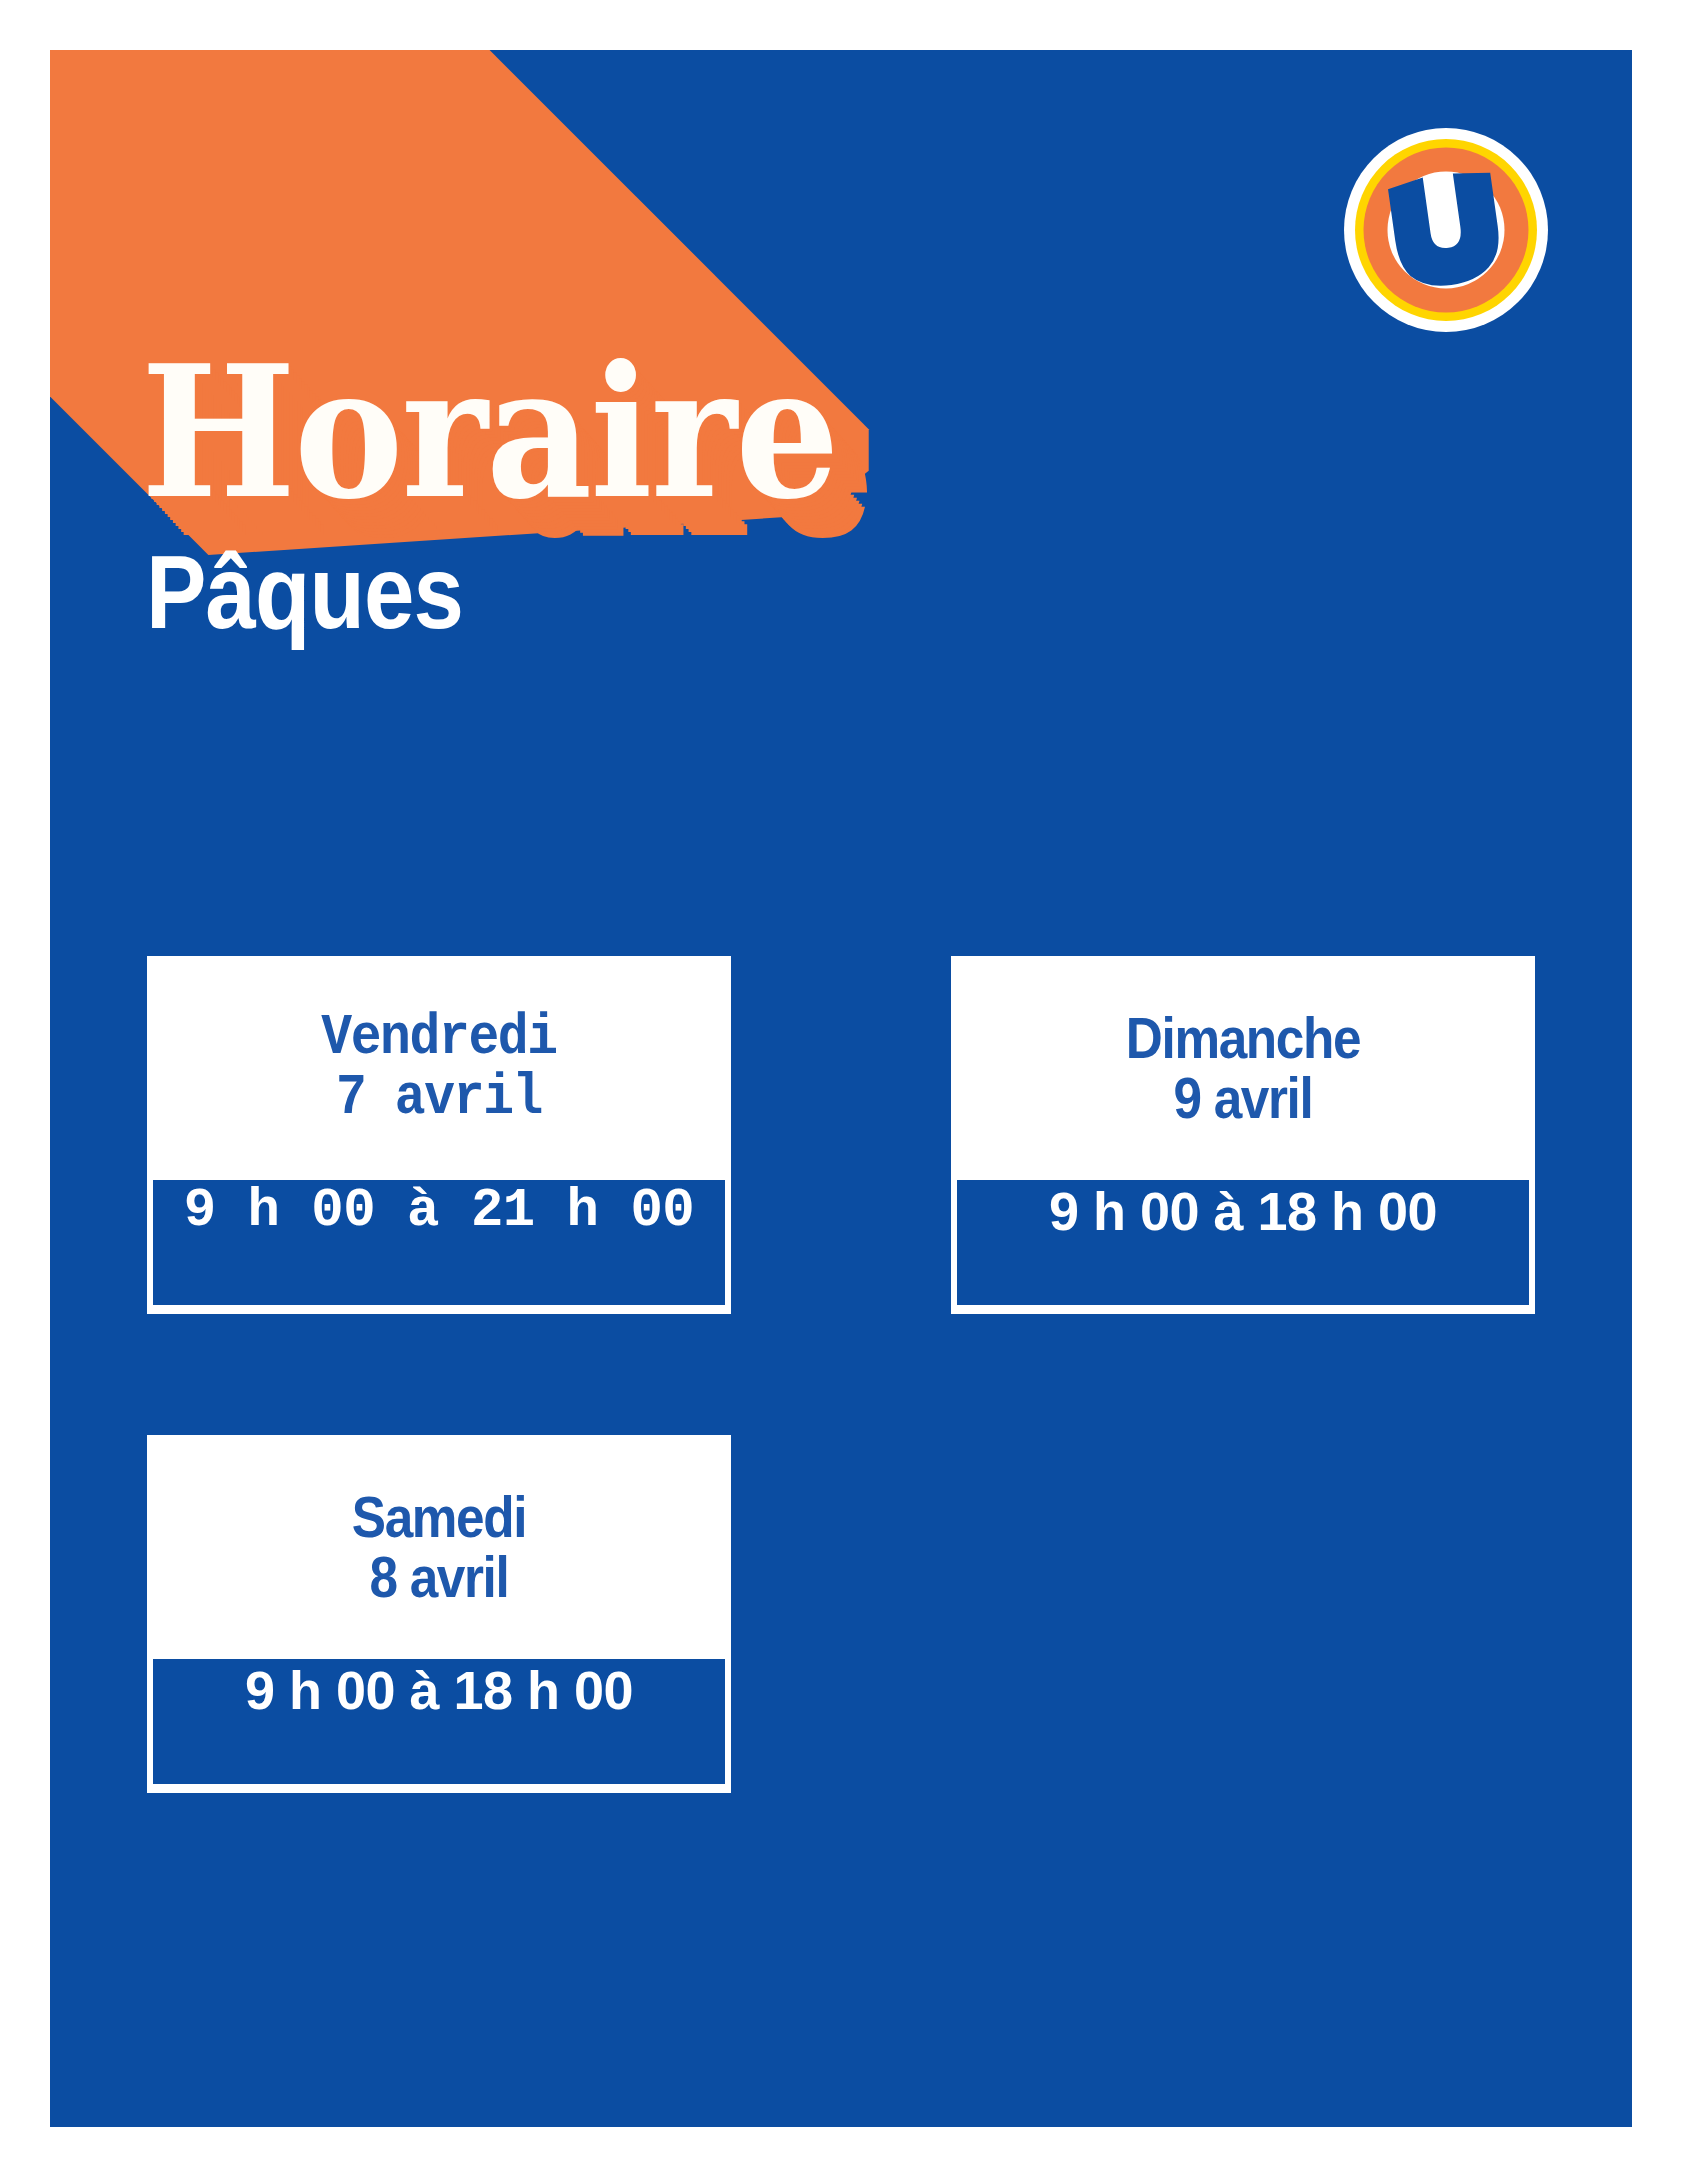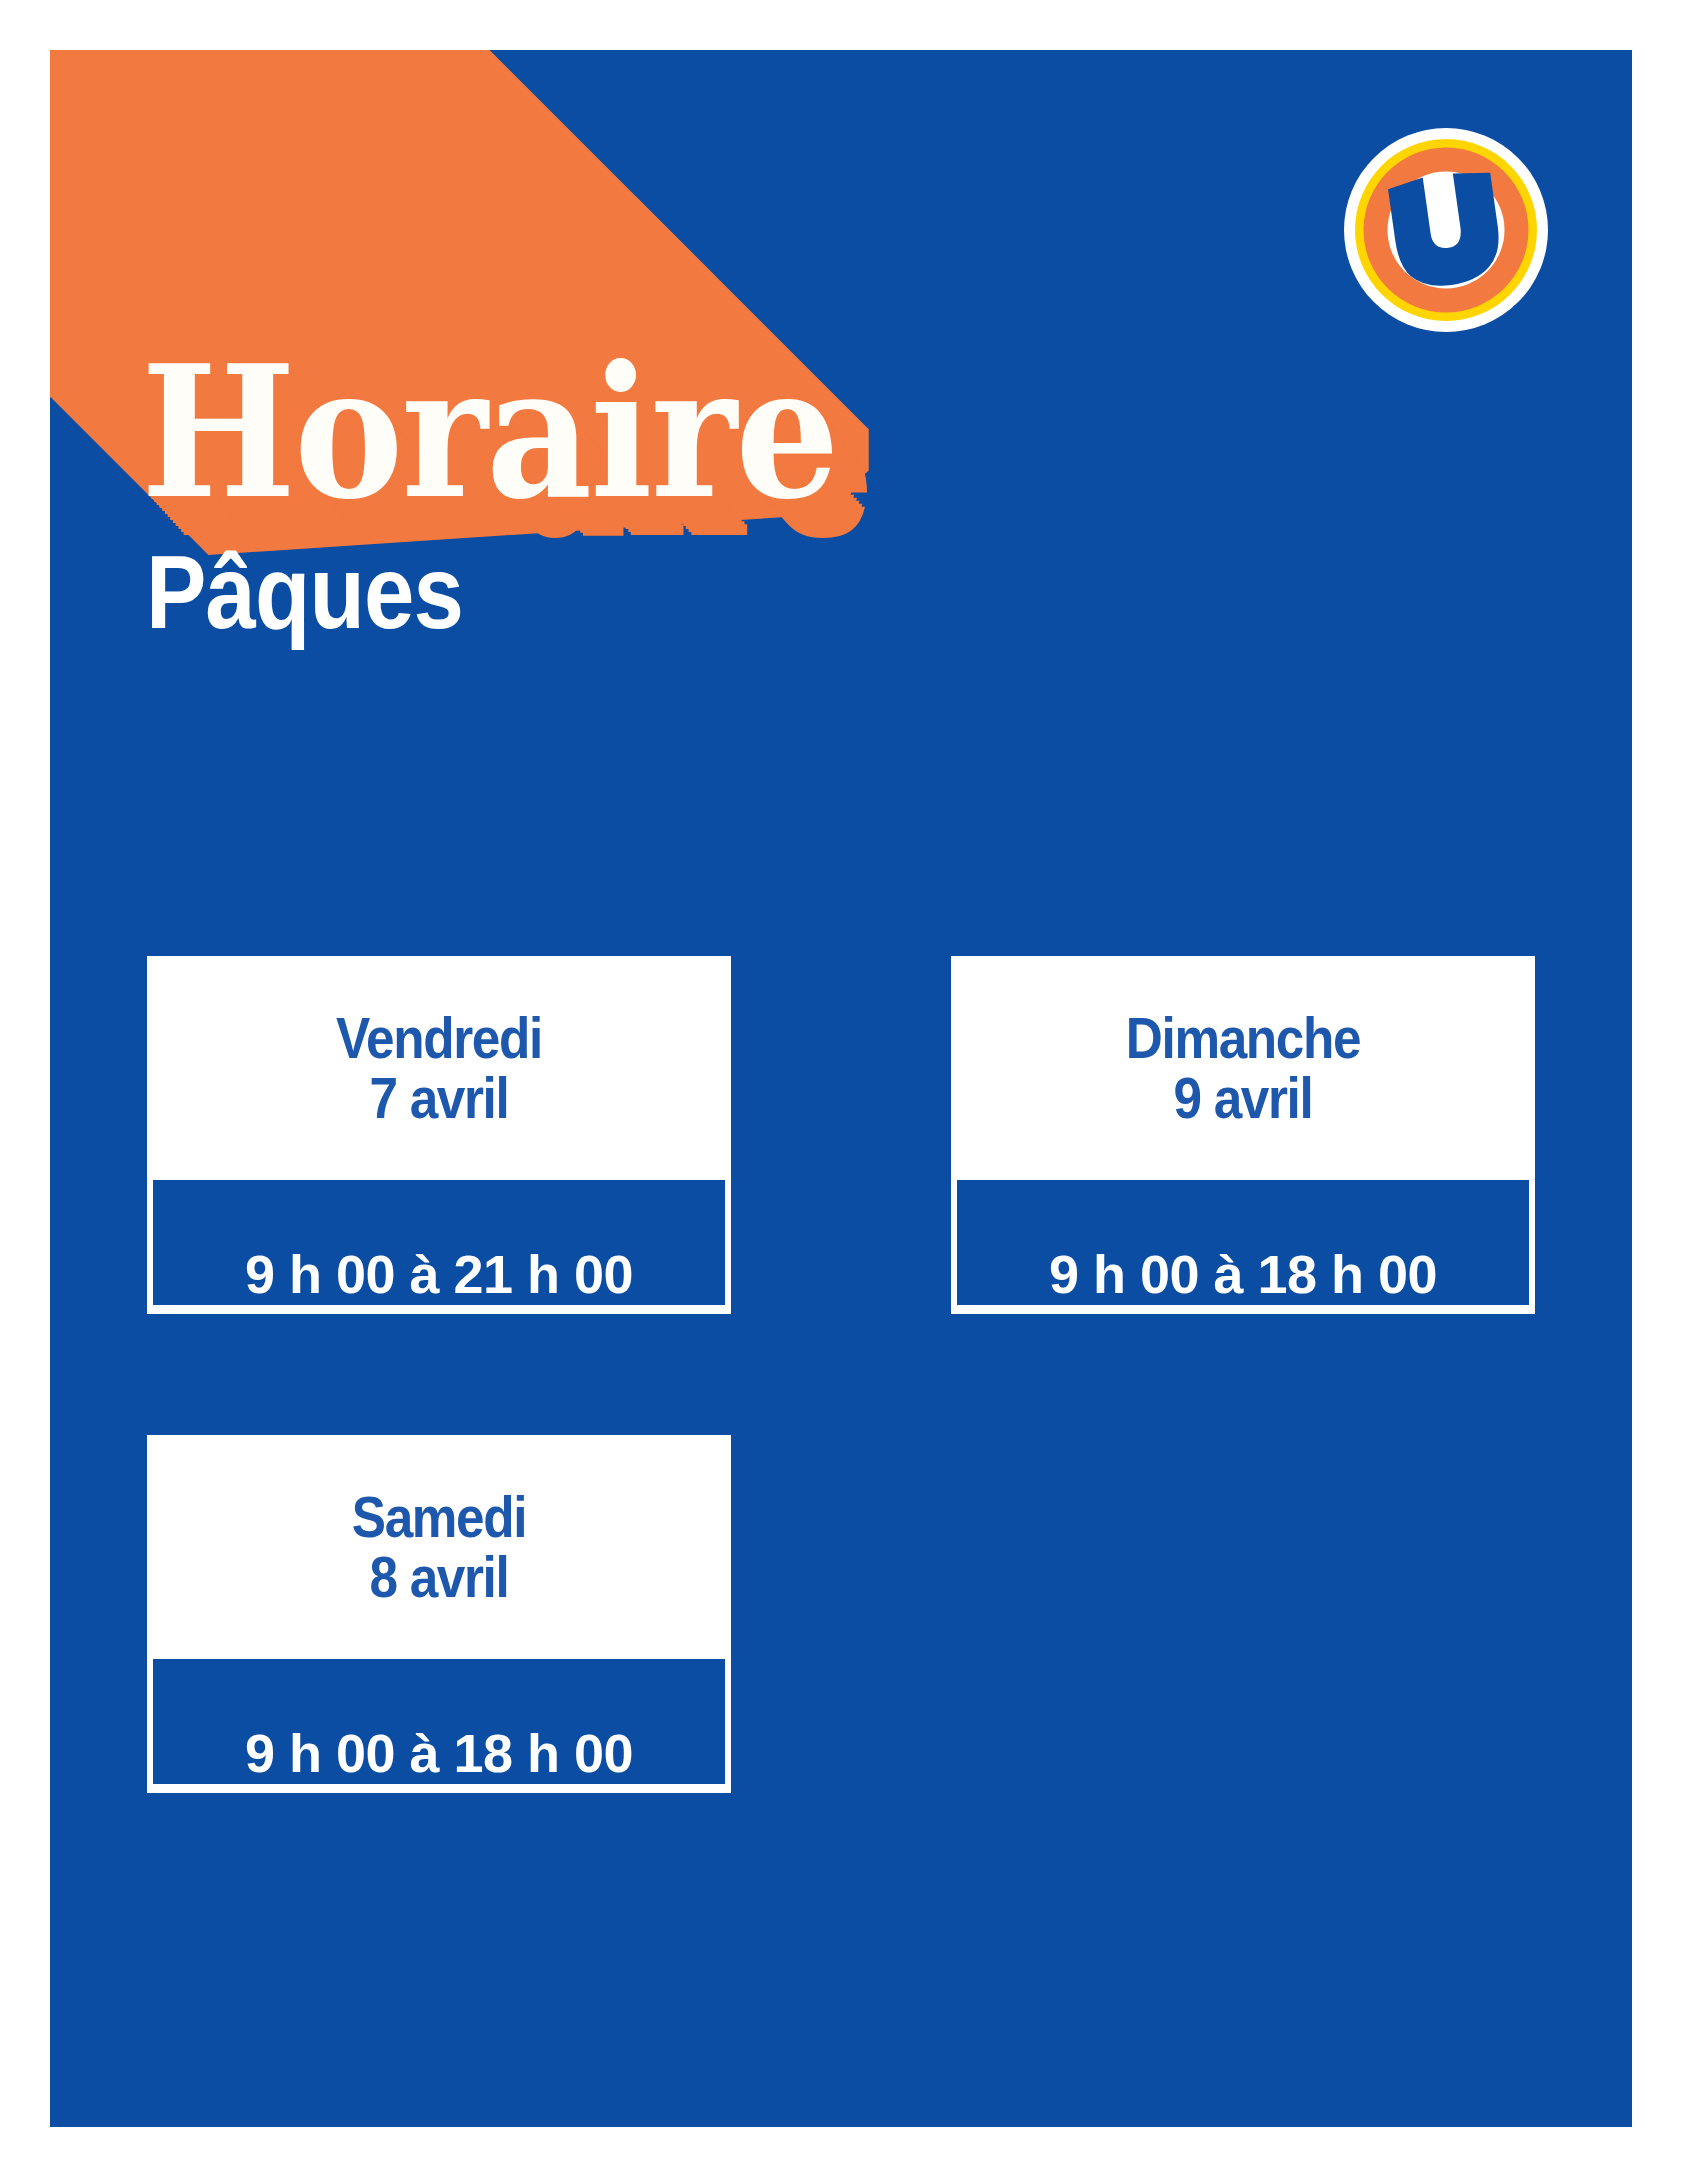--- a/index.html
+++ b/index.html
@@ -86,21 +86,21 @@
     left:50%; top:50%;
     width:117px; height:117px;
     transform:translate(-50%,-50%) rotate(-8deg);
   }
   
   .card{
     position:absolute;
     width:584px; height:358px;
     background:#ffffff;
   }
-  .card-pos-0{left:97px;  top:906px;}  
+  .card-pos-0{left:97px;  top:906px;font-family:Liberation Mono, monospace;}  
   .card-pos-1{left:901px; top:906px;}
   .card-pos-2{left:97px;  top:1385px;}
   .card-pos-3{left:901px; top:1385px;}
   .card-top{
     position:absolute;
     left:0; top:0; right:0;
     height:225px;
     display:flex;
     flex-direction:column;
     align-items:center;
@@ -113,21 +113,21 @@
     transform:scaleX(0.90);
     transform-origin:center;
     text-align:center;
   }
   .card-hours{
     position:absolute;
     left:6px; right:6px; bottom:9px;
     height:125px;
     background:var(--blue);
     display:flex;
-    align-items:flex-end;
+    align-items:flex-start;
     justify-content:center;
   }
   .card-hours span{
     color:#ffffff;
     font-weight:700;
     font-size:54px;
     letter-spacing:-0.5px;
     white-space:nowrap;
   }
 </style>

